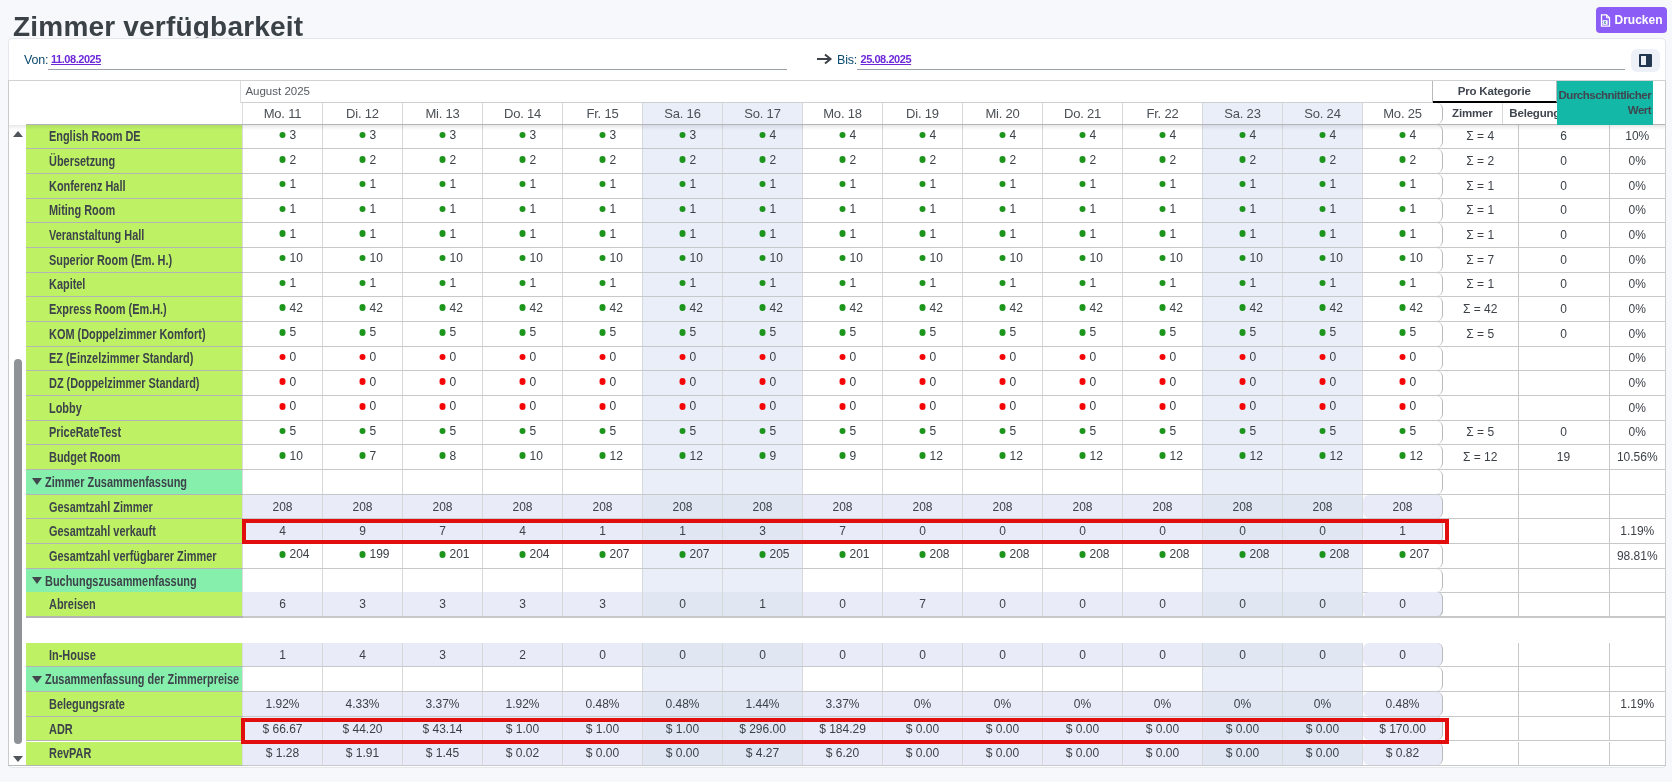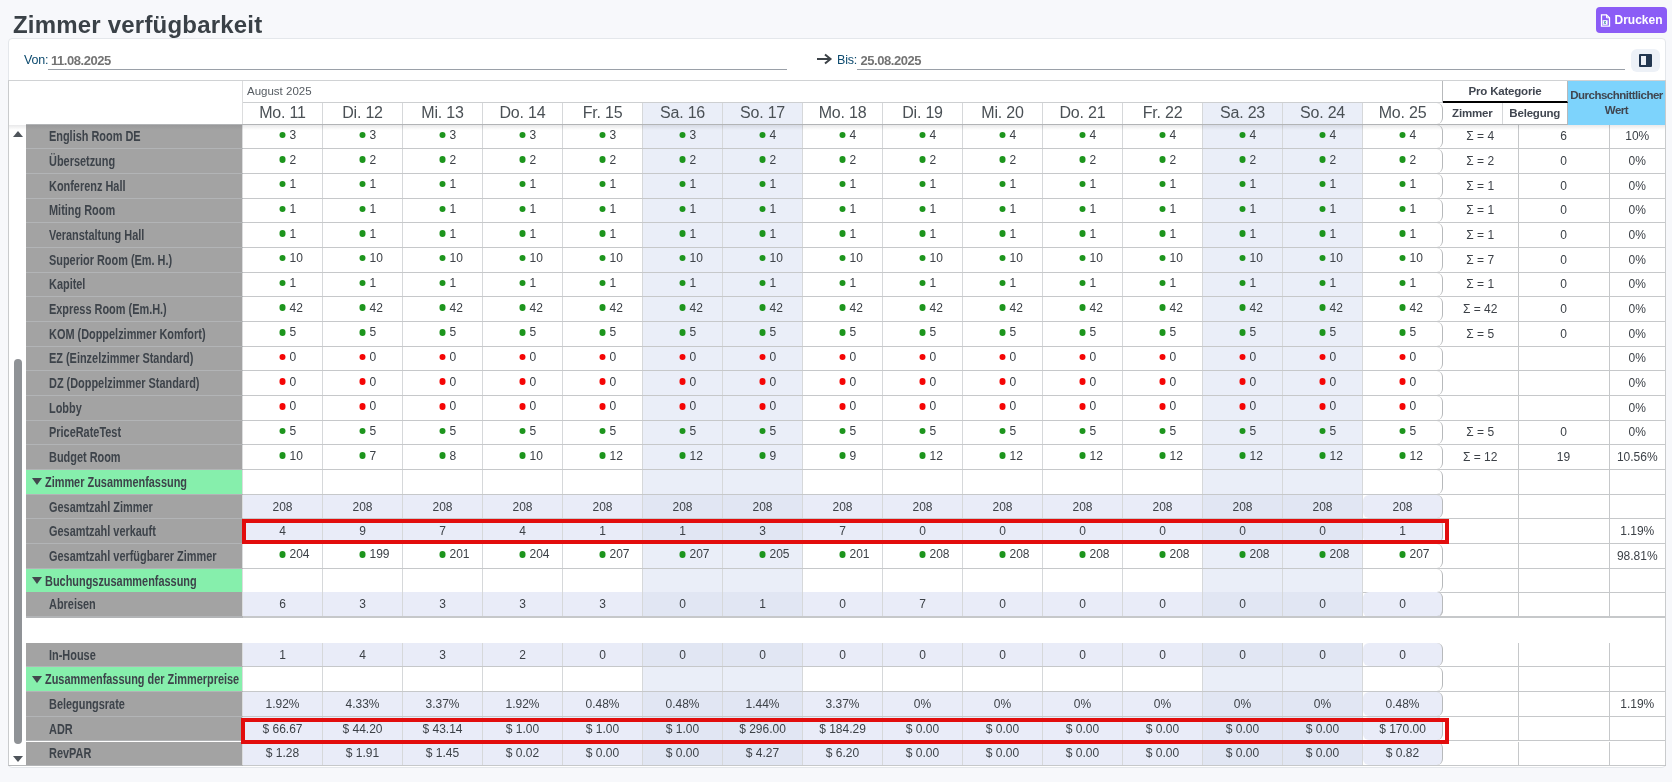--- a/index.html
+++ b/index.html
@@ -1,50 +1,50 @@
 <!DOCTYPE html>
 <html><head><meta charset="utf-8">
 <style>
 * { margin:0; padding:0; box-sizing:border-box; }
 html,body { width:1672px; height:782px; background:#f7f8fb; font-family:"Liberation Sans", sans-serif; position:relative; overflow:hidden; }
-.title { position:absolute; left:13px; top:11px; font-size:24px; font-weight:bold; color:#3a4147; letter-spacing:0.2px; }
+.title { position:absolute; left:13px; top:11px; font-size:28px; font-weight:bold; color:#3a4147; letter-spacing:0.2px; }
 .btn { position:absolute; left:1596px; top:7px; width:71px; height:26px; background:#8b5cf6; border-radius:4px; color:#fff; font-size:12px; font-weight:bold; display:flex; align-items:center; justify-content:center; gap:3px; }
 .card { position:absolute; left:8px; top:38px; width:1658px; height:730px; background:#fff; border-radius:4px; border:1px solid #e4e7eb; }
 .flbl { position:absolute; font-size:12.5px; color:#0c4a6e; letter-spacing:-0.2px; }
-.fval { position:absolute; font-size:13px; font-weight:bold; color:#737373; letter-spacing:-0.45px; }
+.fval { position:absolute; font-size:11px; font-weight:bold; color:#6d28d9; letter-spacing:-0.45px;text-decoration:underline; }
 .uline { position:absolute; height:1px; background:#9aa0a8; }
 .colbtn { position:absolute; left:1622px; top:10px; width:29px; height:23px; background:#edf1f7; border-radius:6px; }
 .colicon { position:absolute; left:8px; top:4.5px; width:13px; height:13px; border:2px solid #233750; border-radius:1px; }
 .colicon i { position:absolute; right:0; top:0; width:4px; height:9px; background:#233750; display:block; }
 .tbl { position:absolute; left:8px; top:80px; width:1658px; height:686px; border:1px solid #c9cbcd; border-top-color:#d0d2d4; border-bottom-color:#b5b7b9; background:#fff; }
-.hrow1 { position:absolute; top:0; left:16.5px; right:0; height:21.5px; display:flex; }
+.hrow1 { position:absolute; top:0; left:16.5px; right:12px; height:21.5px; display:flex; }
 .hrow2 { position:absolute; top:21.5px; left:16.5px; right:0; height:22.5px; border-bottom:1px solid #b2b4b6; display:flex; }
 .row { position:absolute; left:16.5px; right:0; height:24.68px; border-bottom:1px solid #c6c8ca; display:flex; }
 .c { height:100%; border-right:1px solid #d6d8da; display:flex; align-items:center; justify-content:center; font-size:12px; color:#3c4147; position:relative; }
 .w80 { width:80px; }
-.lab { width:217.5px; height:100%; background:#a3a3a3; border-right:1px solid #dcddde; box-shadow:0 1px 0 #b2b4b6; display:flex; align-items:center; padding-left:23.5px; font-size:14px; font-weight:bold; color:#3d434a; white-space:nowrap; }
+.lab { width:217.5px; height:100%; background:#bef264; border-right:1px solid #dcddde; box-shadow:0 1px 0 #b2b4b6; display:flex; align-items:center; padding-left:23.5px; font-size:14px; font-weight:bold; color:#3d434a; white-space:nowrap; }
 .lt { display:inline-block; transform:scaleX(0.78); transform-origin:left center; }
 .lab.sec { background:#86efac; padding-left:6px; }
 .tri { width:0; height:0; border-left:5px solid transparent; border-right:5px solid transparent; border-top:7px solid #42474d; margin-right:3.5px; flex:none; }
 .we { background:#eaeef8; }
 .lav { background:#e9ecf8; }
 .lavwe { background:#e1e6f3; }
 .dk { border-right-color:#b7b9bb !important;border-radius:6px; }
 .zim { width:75.5px; border-right-color:#c6c8ca; }
 .bel { width:91px; border-right-color:#c6c8ca; }
 .wert { width:55.5px; border-right:none; }
-.dh { font-size:16px; color:#4a5055; letter-spacing:-0.2px; }
+.dh { font-size:13px; color:#4a5055; letter-spacing:-0.2px; }
 .dv { position:absolute; left:50%; top:-1.5px; height:100%; display:flex; align-items:center; gap:4px; transform:translateX(-3.5px); }
 .dot { width:6.5px; height:6.5px; border-radius:50%; display:block; flex:none; }
 .dg { background:#1d951d; }
 .dr { background:#f50505; }
 .aug { font-size:11.5px; color:#565c62; display:flex; align-items:center; padding-left:4px; width:1200px; border-right:1px solid #b7b9bb; border-bottom:1px solid #cdcfd1; }
 .hlabel { width:217.5px; border-right:1px solid #dcddde; }
 .prokat { width:125px; display:flex; align-items:center; justify-content:center; font-size:11.5px; font-weight:bold; color:#404650; border-right:1px solid #b7b9bb; border-bottom:2px solid #000000; letter-spacing:-0.2px; }
-.dw { width:97px; height:43.5px; background:#7dd3fc; z-index:2; position:relative; display:flex; align-items:center; justify-content:center; font-size:11.5px; font-weight:bold; color:#404650; text-align:center; line-height:14.5px; letter-spacing:-0.5px; }
+.dw { width:97px; height:43.5px; background:#14b8a6; z-index:2; position:relative; display:flex; align-items:center; justify-content:center; font-size:11.5px; font-weight:bold; color:#404650; text-align:right; line-height:14.5px; letter-spacing:-0.5px; }
 .hz { width:59.5px; display:flex; align-items:center; justify-content:center; font-size:11.5px; font-weight:bold; color:#404650; border-right:1px solid #d6d8da; letter-spacing:-0.2px; }
 .hb { width:65.5px; display:flex; align-items:center; justify-content:center; font-size:11.5px; font-weight:bold; color:#404650; border-right:1px solid #b7b9bb; letter-spacing:-0.2px; }
 .shadow { position:absolute; left:0; top:44px; width:1656px; height:5px; background:linear-gradient(rgba(80,80,90,0.13), rgba(80,80,90,0)); pointer-events:none; z-index:5; }
 .redbox { position:absolute; border:4.7px solid #e20d0d; z-index:6; }
 .sb-thumb { position:absolute; left:4.5px; top:277.5px; width:8px; height:385px; background:#8f9296; border-radius:4px; }
 .arr-up { position:absolute; left:3.5px; top:50px; width:0; height:0; border-left:5.5px solid transparent; border-right:5.5px solid transparent; border-bottom:6.5px solid #4f555b; }
 .arr-dn { position:absolute; left:3.5px; top:675px; width:0; height:0; border-left:5.5px solid transparent; border-right:5.5px solid transparent; border-top:6.5px solid #4f555b; }
 </style></head>
 <body>
 <div class="title">Zimmer verfügbarkeit</div>

